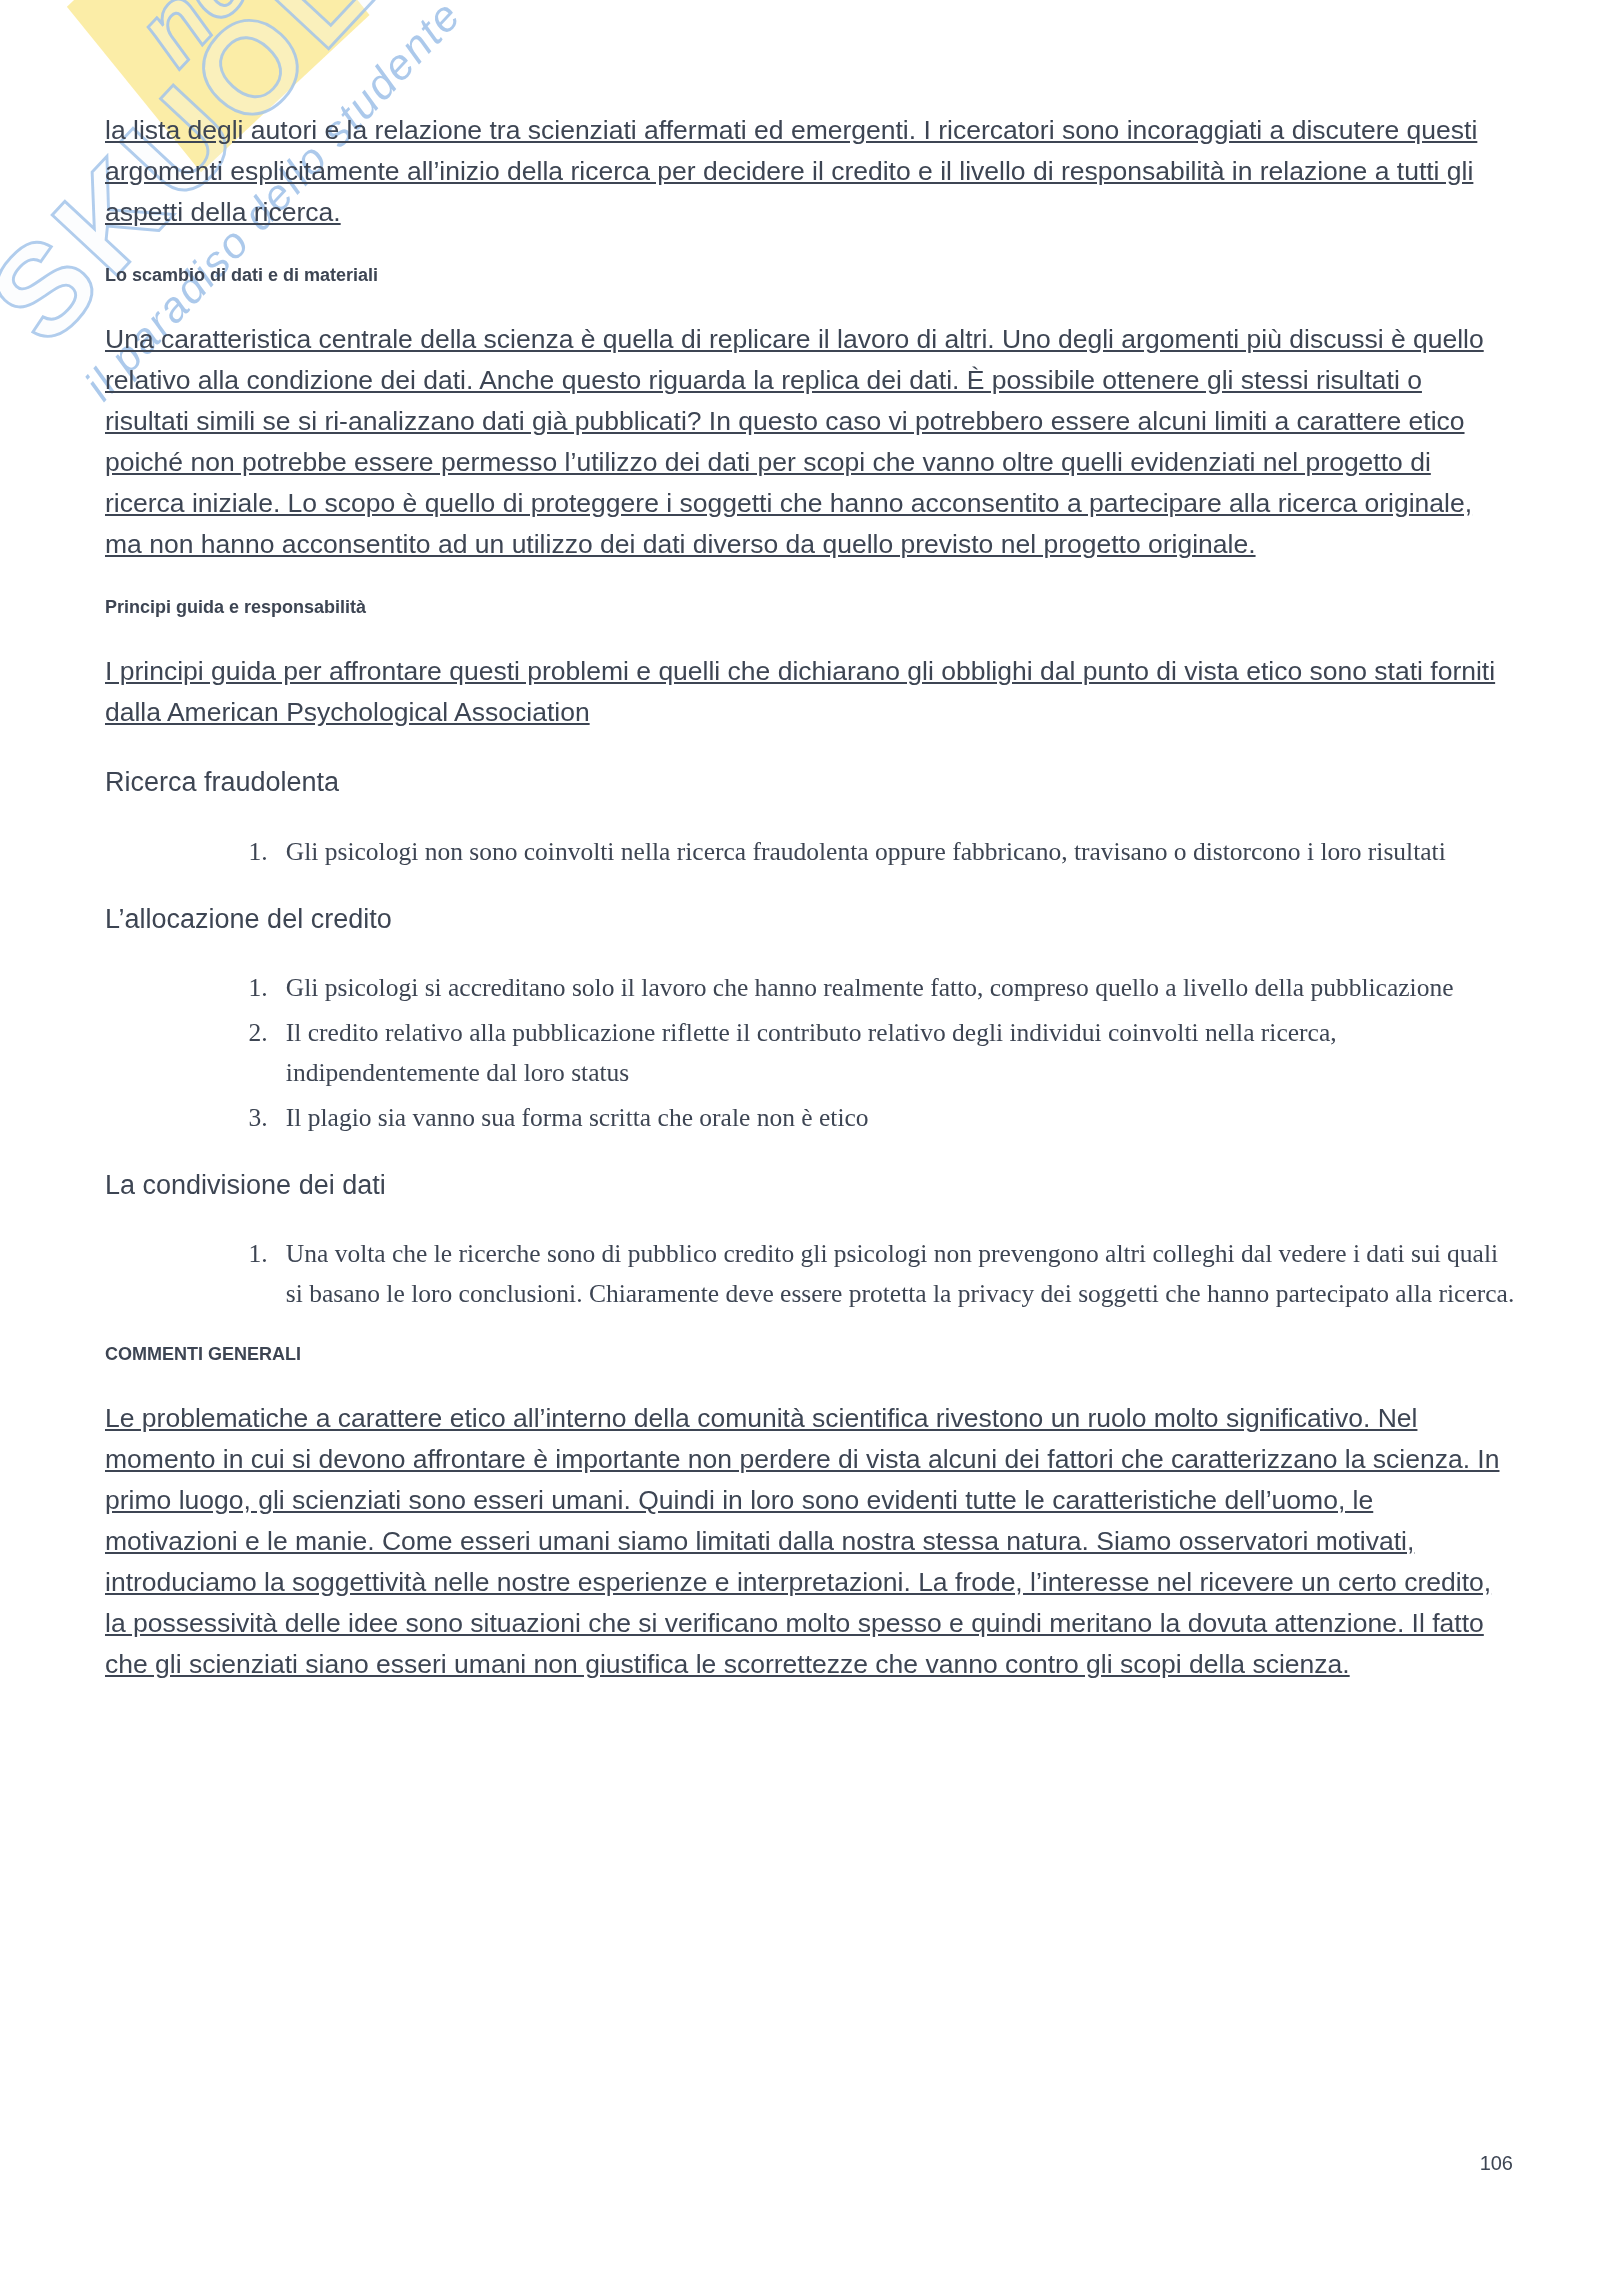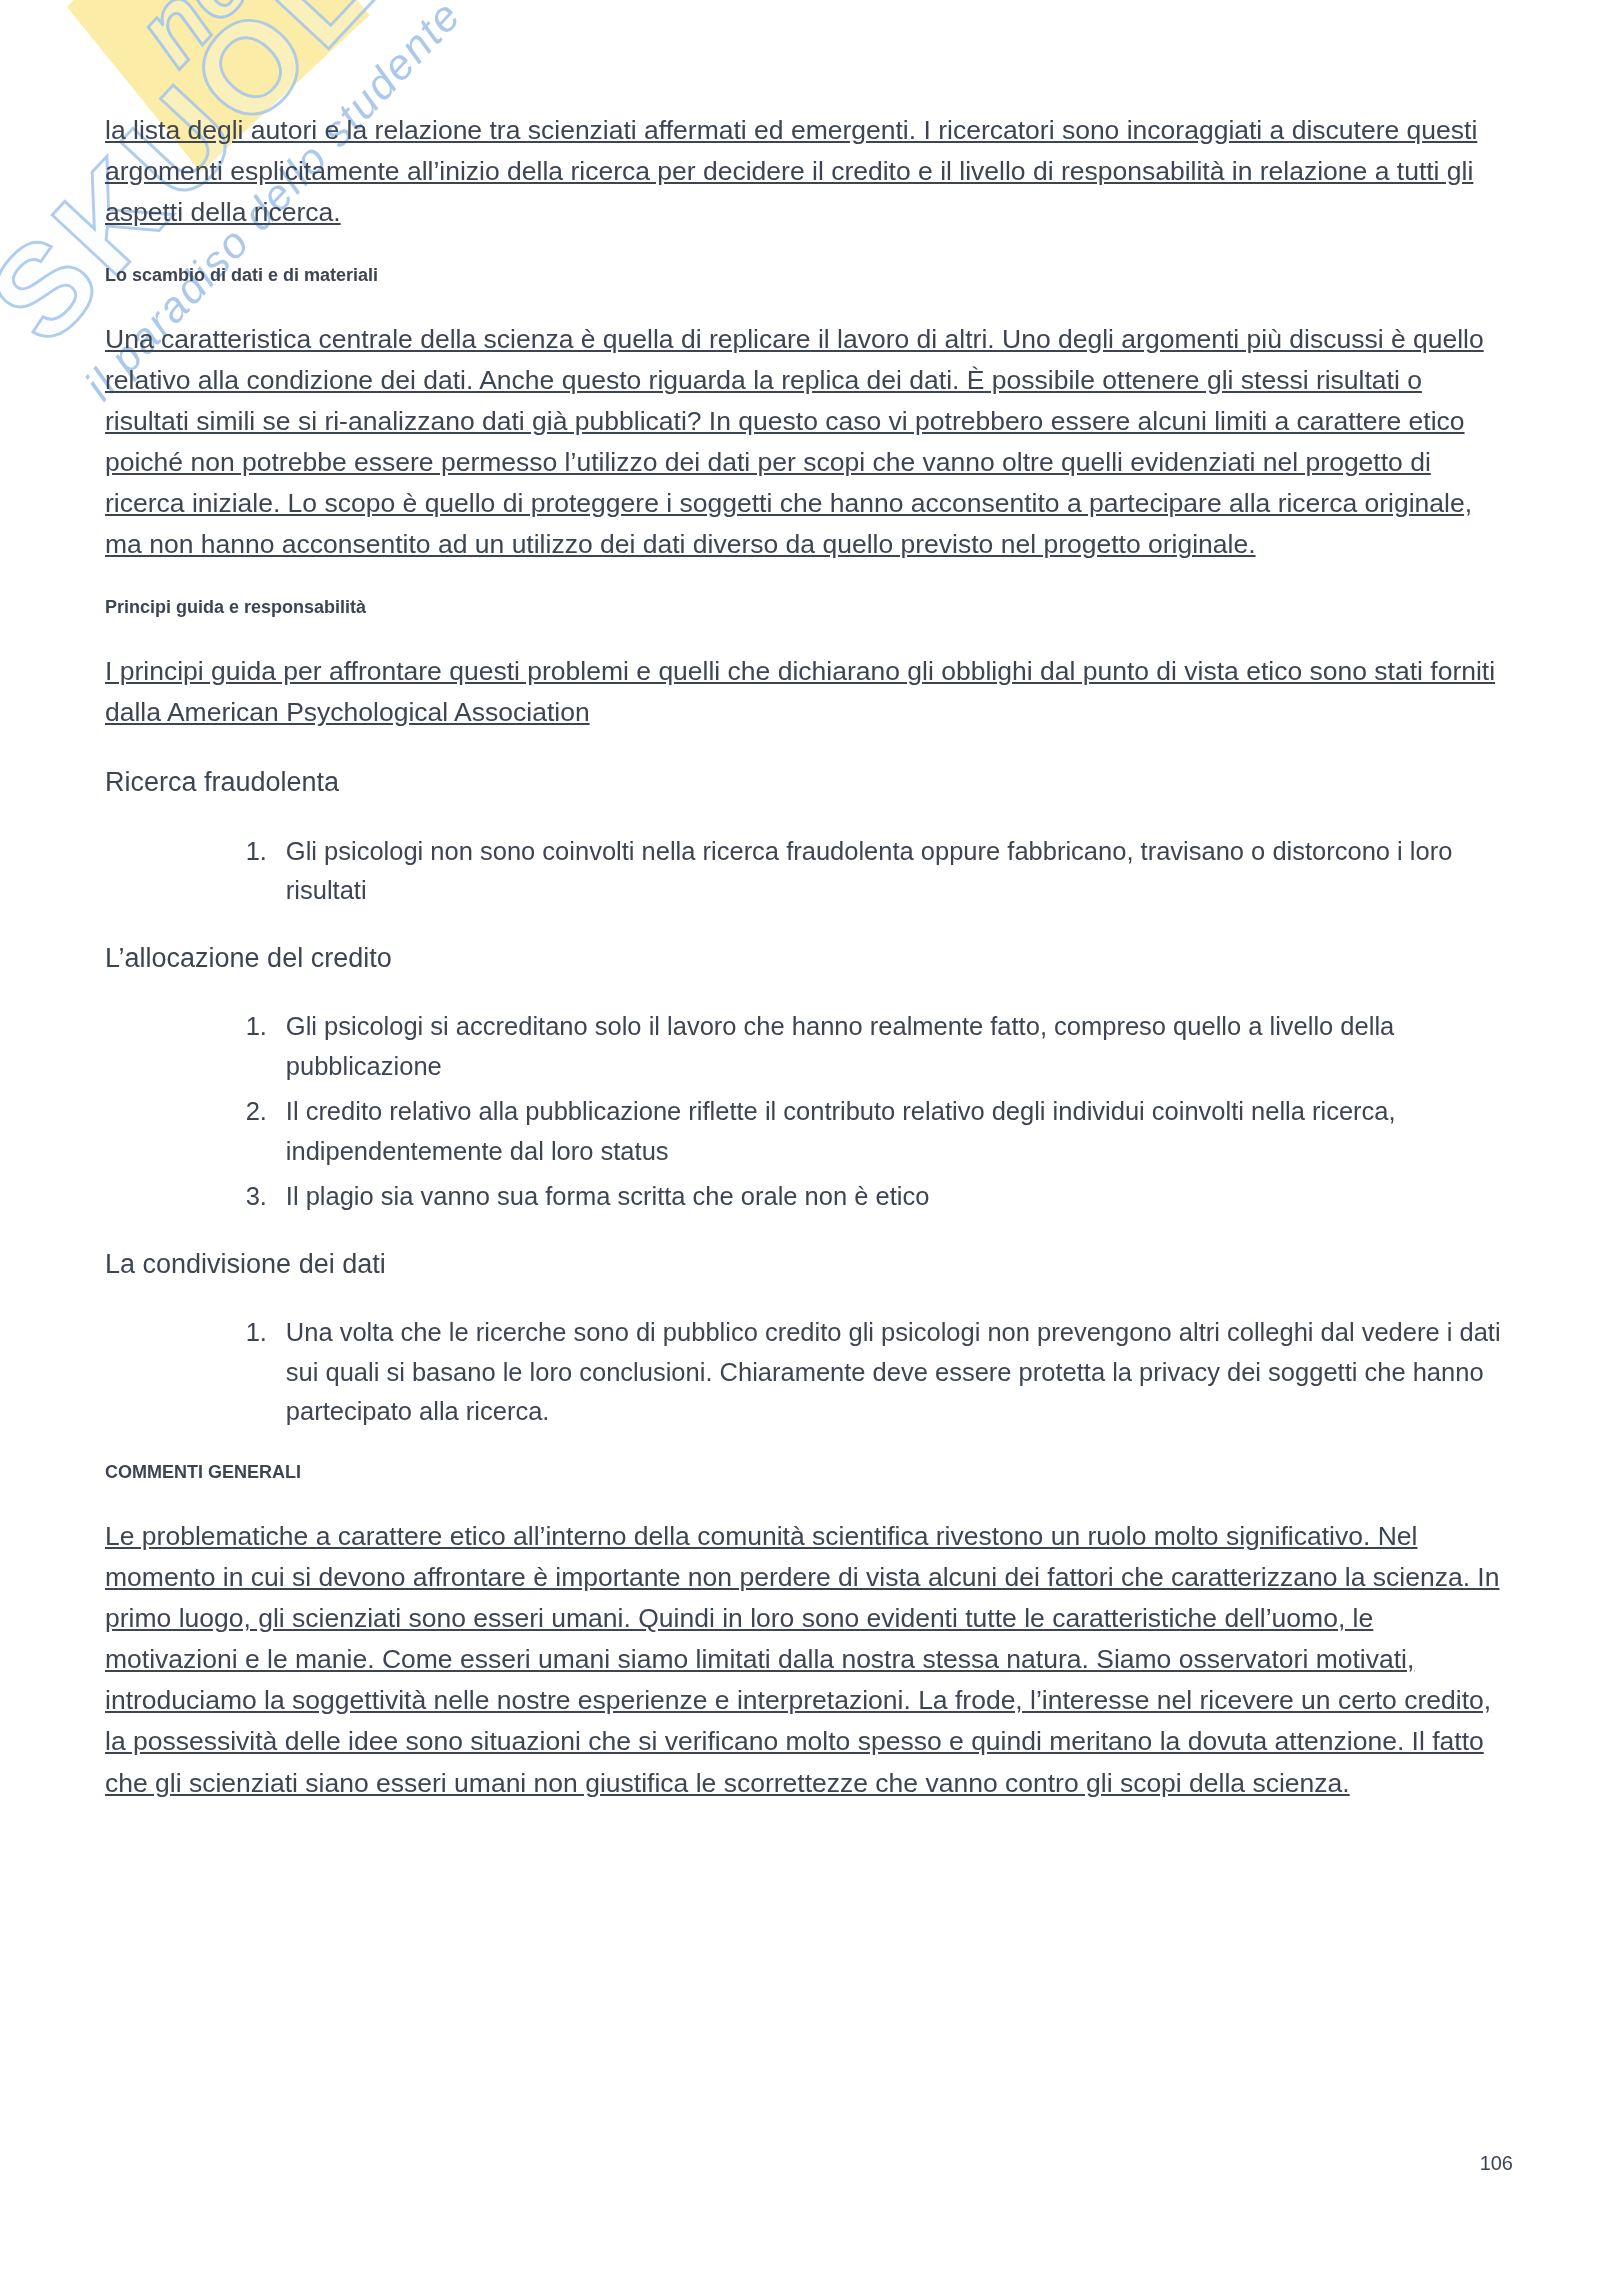--- a/index.html
+++ b/index.html
@@ -99,20 +99,21 @@
   }
   .subhead {
     font-size: 27px;
     margin: 5.9px 0 27.4px 0;
   }
   ol.num-list {
     margin: 0 0 27.4px 0;
     padding-left: 169px;
     list-style: decimal;
     font-size: 25.5px;
+    font-family: Liberation Serif, serif;
   }
   ol.num-list li {
     margin-bottom: 5.9px;
     padding-left: 11.8px;
   }
   .page-number {
     position: absolute;
     right: 108px;
     top: 2152px;
     z-index: 2;

